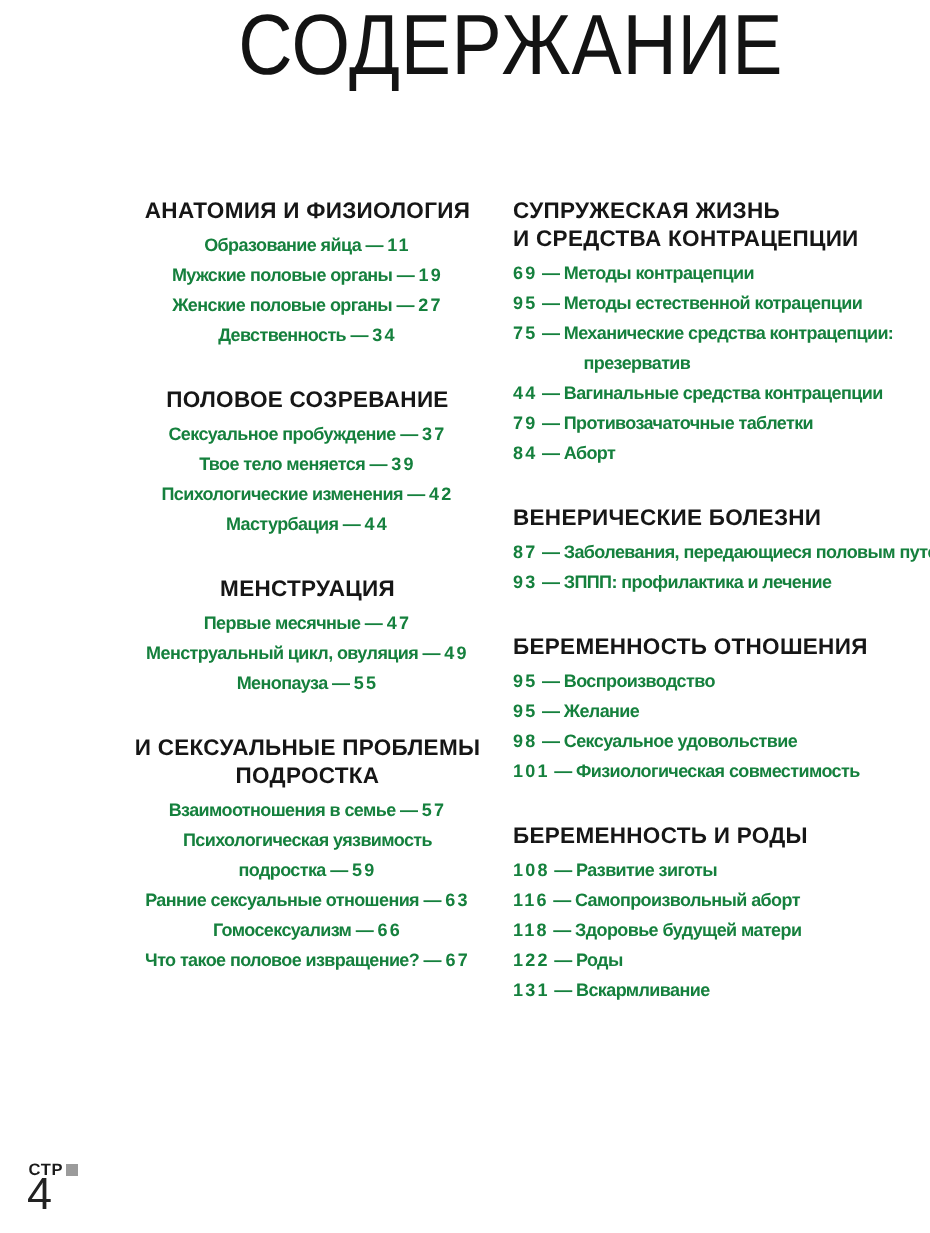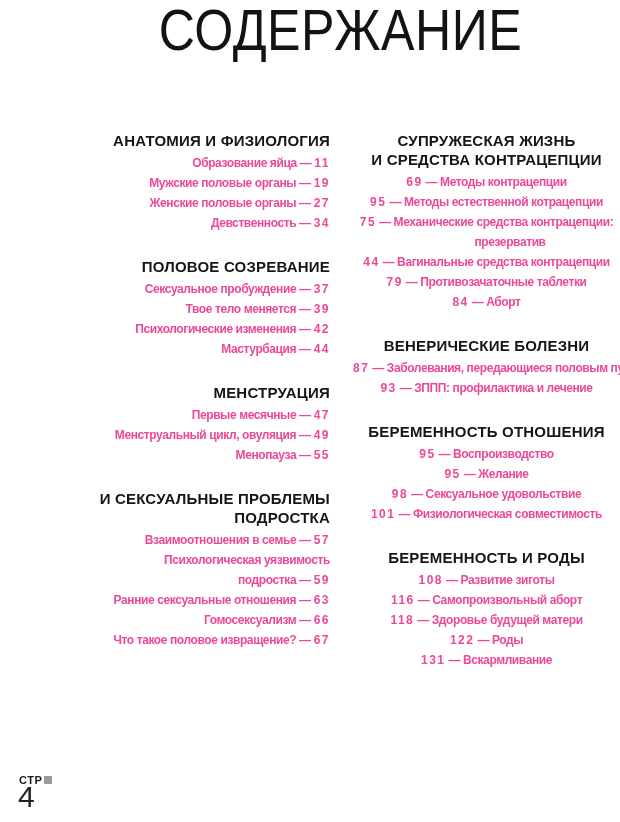--- a/index.html
+++ b/index.html
@@ -28,43 +28,43 @@
   }
   
   .toc {
     display: flex;
     margin-top: 72px;
   }
   .col { flex: none; }
   .col-left {
     width: 250px;
     margin-left: 80px;
-    text-align: right;
+    text-align: center;
   }
   .col-right {
     width: 267px;
-    margin-left: 23px;
-    text-align: center;
+    margin-left: 12px;
+    text-align: left;
   }
   .toc-section + .toc-section { margin-top: 24px; }
   .sec-heading {
     font-size: 15px;
     font-weight: 700;
     line-height: 19px;
     letter-spacing: 0.2px;
     color: #161616;
     margin-bottom: 3px;
     white-space: nowrap;
   }
   .toc-entry {
     font-size: 12px;
     font-weight: 700;
     line-height: 20px;
     letter-spacing: -0.4px;
-    color: #ec4899;
+    color: #15803d;
     white-space: nowrap;
   }
   .col-right .toc-entry.cont { padding-left: 47px; }
   .pg { letter-spacing: 1.5px; }
   
   .footer {
     position: absolute;
     left: 0;
     bottom: 12px;
     padding-left: 22px;

